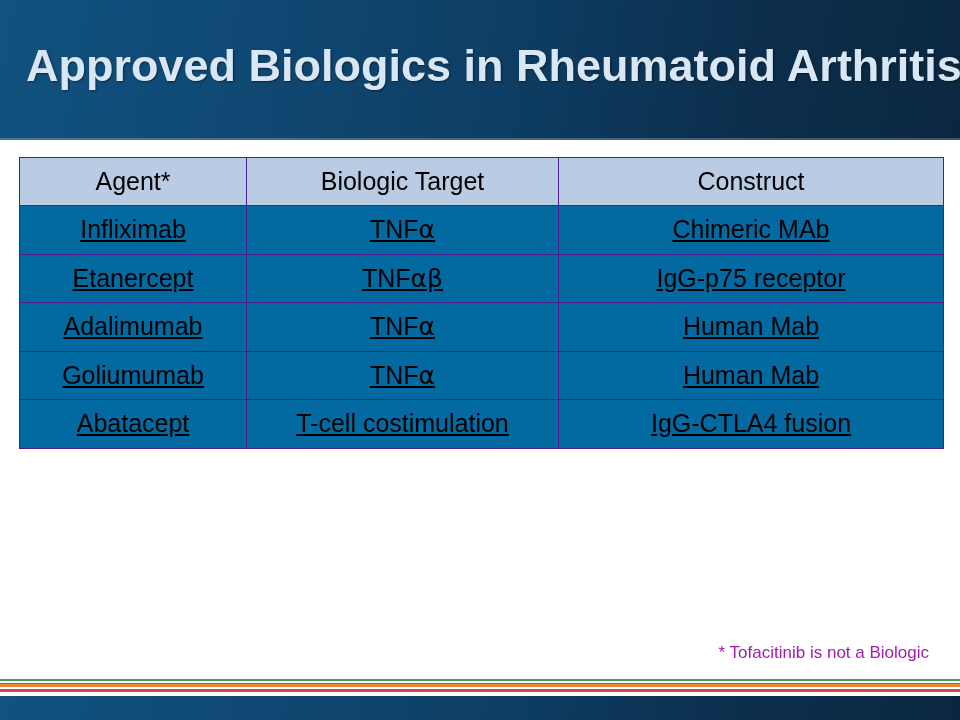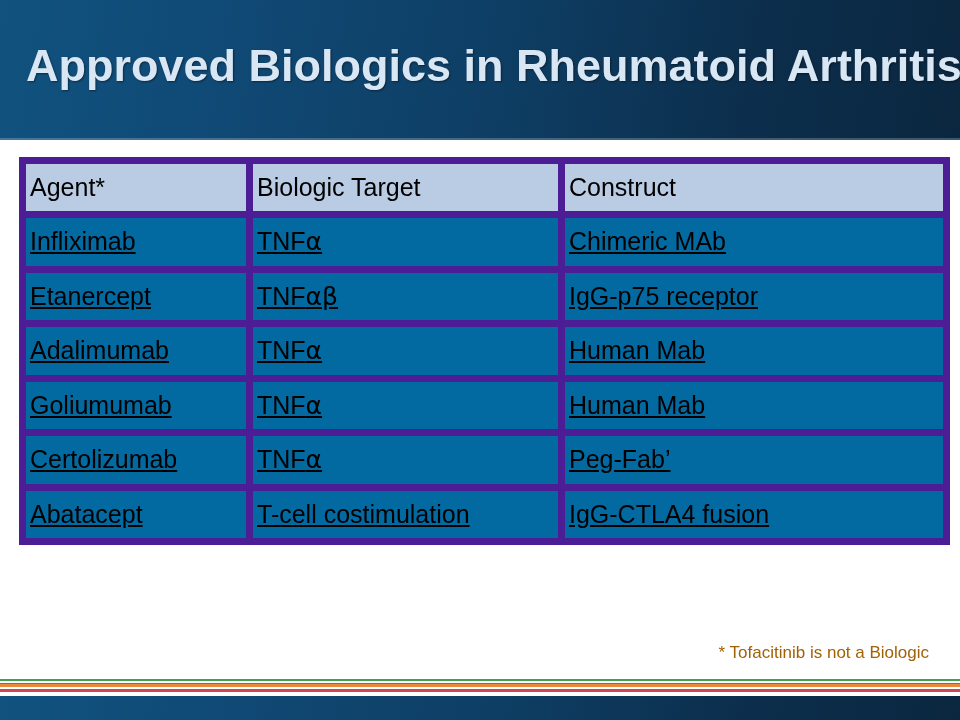--- a/index.html
+++ b/index.html
@@ -67,22 +67,22 @@
     width: 924px;
     table-layout: fixed;
   }
 
   table.biologics col.c-agent     { width: 227px; }
   table.biologics col.c-target    { width: 312px; }
   table.biologics col.c-construct { width: 385px; }
 
   table.biologics th,
   table.biologics td {
-    border: 7px solid #4c1d95;
-    text-align: left;
+    border: 1px solid #4c1d95;
+    text-align: center;
     vertical-align: middle;
     color: #000000;
     font-weight: normal;
     padding: 0 4px;
     overflow: hidden;
     white-space: nowrap;
   }
 
   table.biologics thead th {
     height: 47px;
@@ -101,21 +101,21 @@
     font-family: "DejaVu Sans", sans-serif;
     font-size: 25px;
   }
 
   
   .footnote {
     position: absolute;
     right: 31px;
     top: 643px;
     font-size: 17px;
-    color: #a16207;
+    color: #a21caf;
     white-space: nowrap;
     text-align: right;
   }
 
   
   .stripes {
     position: absolute;
     left: 0;
     bottom: 24px;
     width: 960px;
@@ -183,25 +183,20 @@
             <td>Adalimumab</td>
             <td>TNF<span class="greek">α</span></td>
             <td>Human Mab</td>
           </tr>
           <tr>
             <td>Goliumumab</td>
             <td>TNF<span class="greek">α</span></td>
             <td>Human Mab</td>
           </tr>
           <tr>
-            <td>Certolizumab</td>
-            <td>TNF<span class="greek">α</span></td>
-            <td>Peg-Fab’</td>
-          </tr>
-          <tr>
             <td>Abatacept</td>
             <td>T-cell costimulation</td>
             <td>IgG-CTLA4 fusion</td>
           </tr>
         </tbody>
     </table>
   </div>
 
   <div class="footnote">* Tofacitinib is not a Biologic</div>
 

